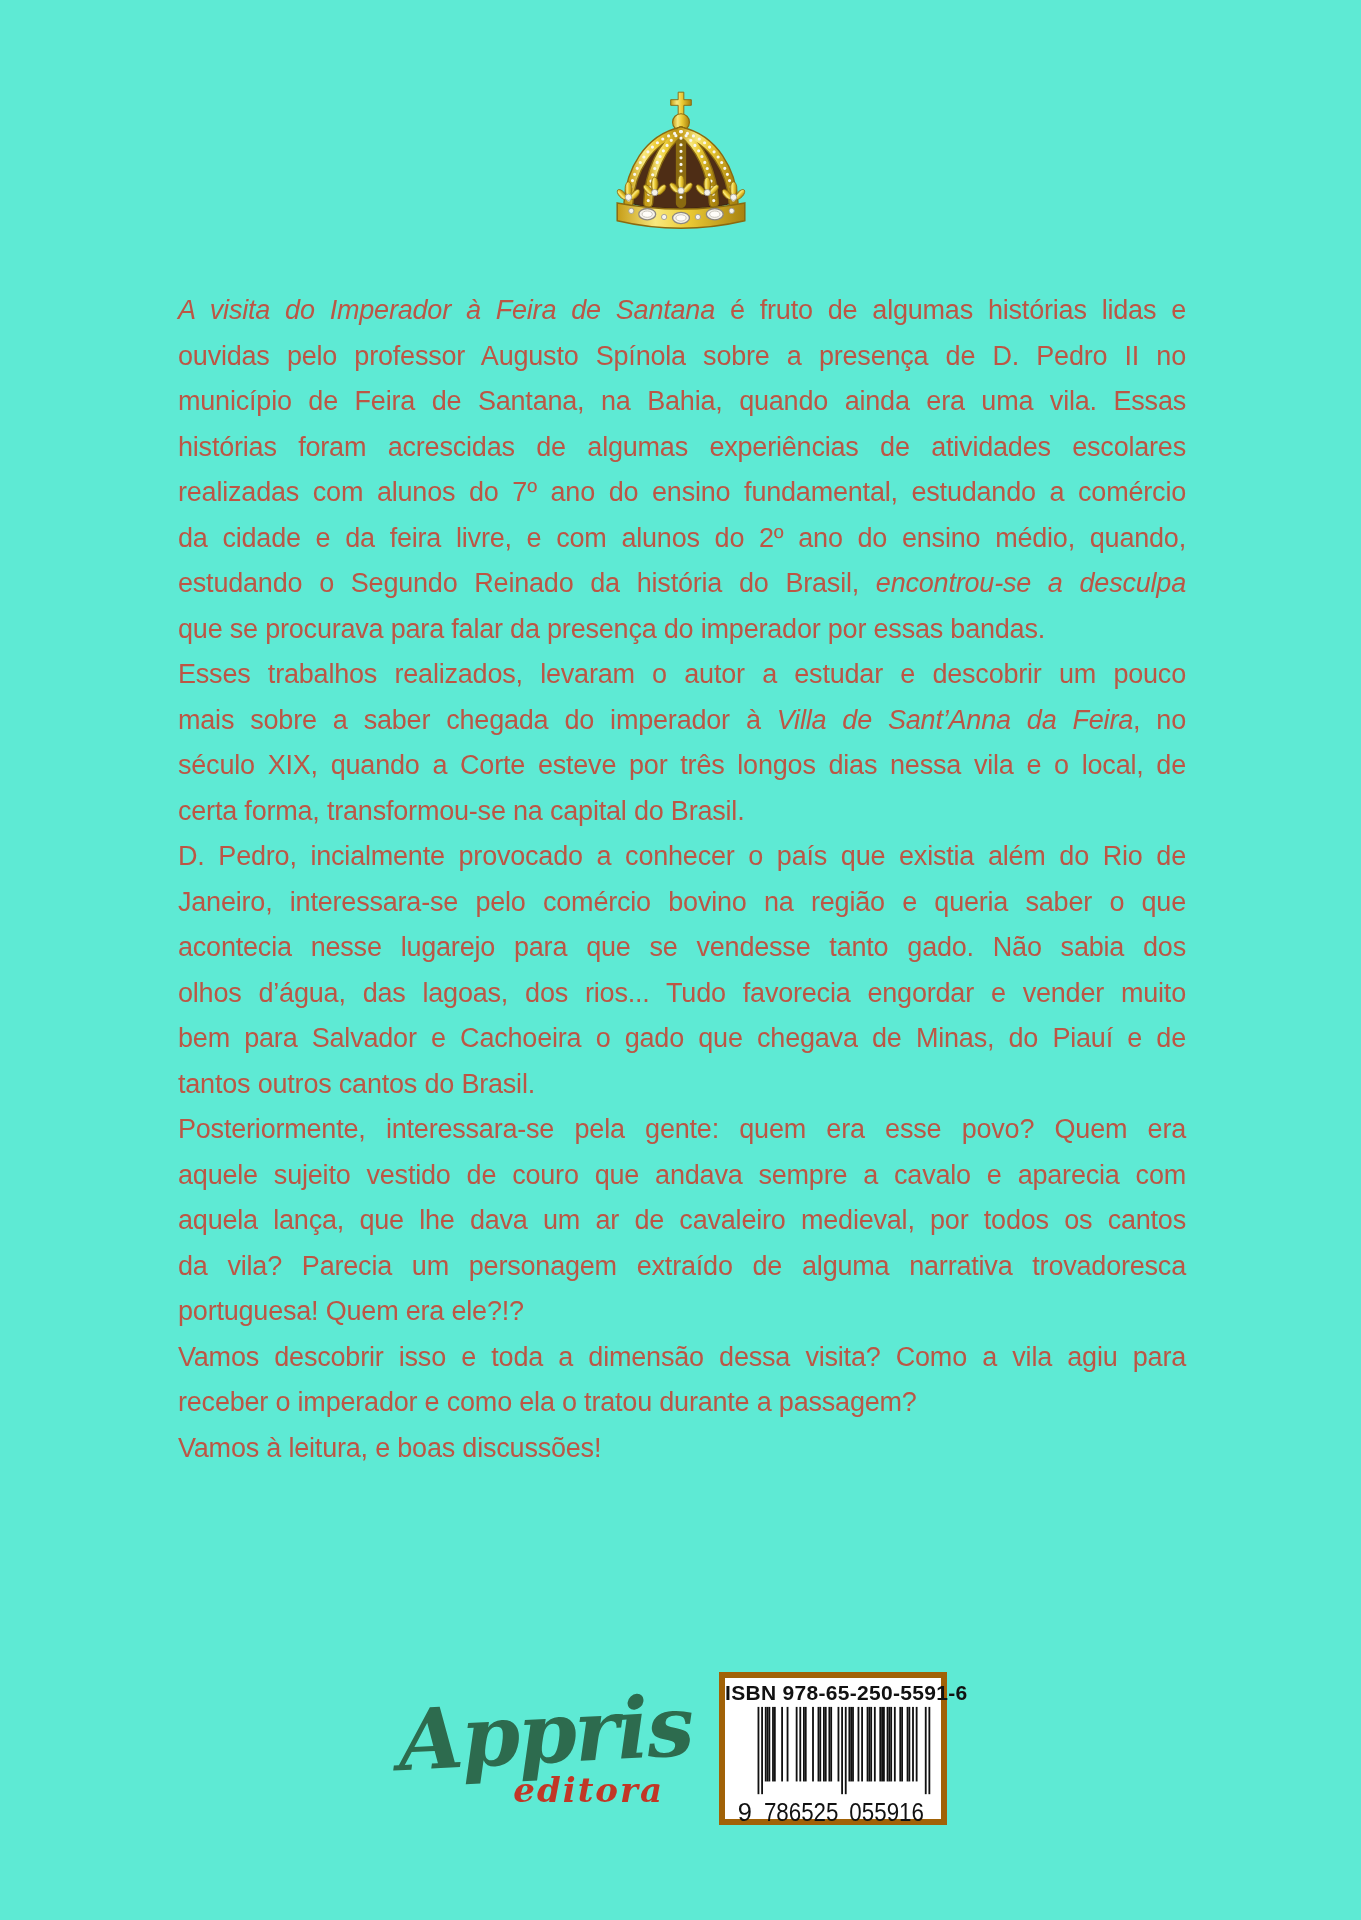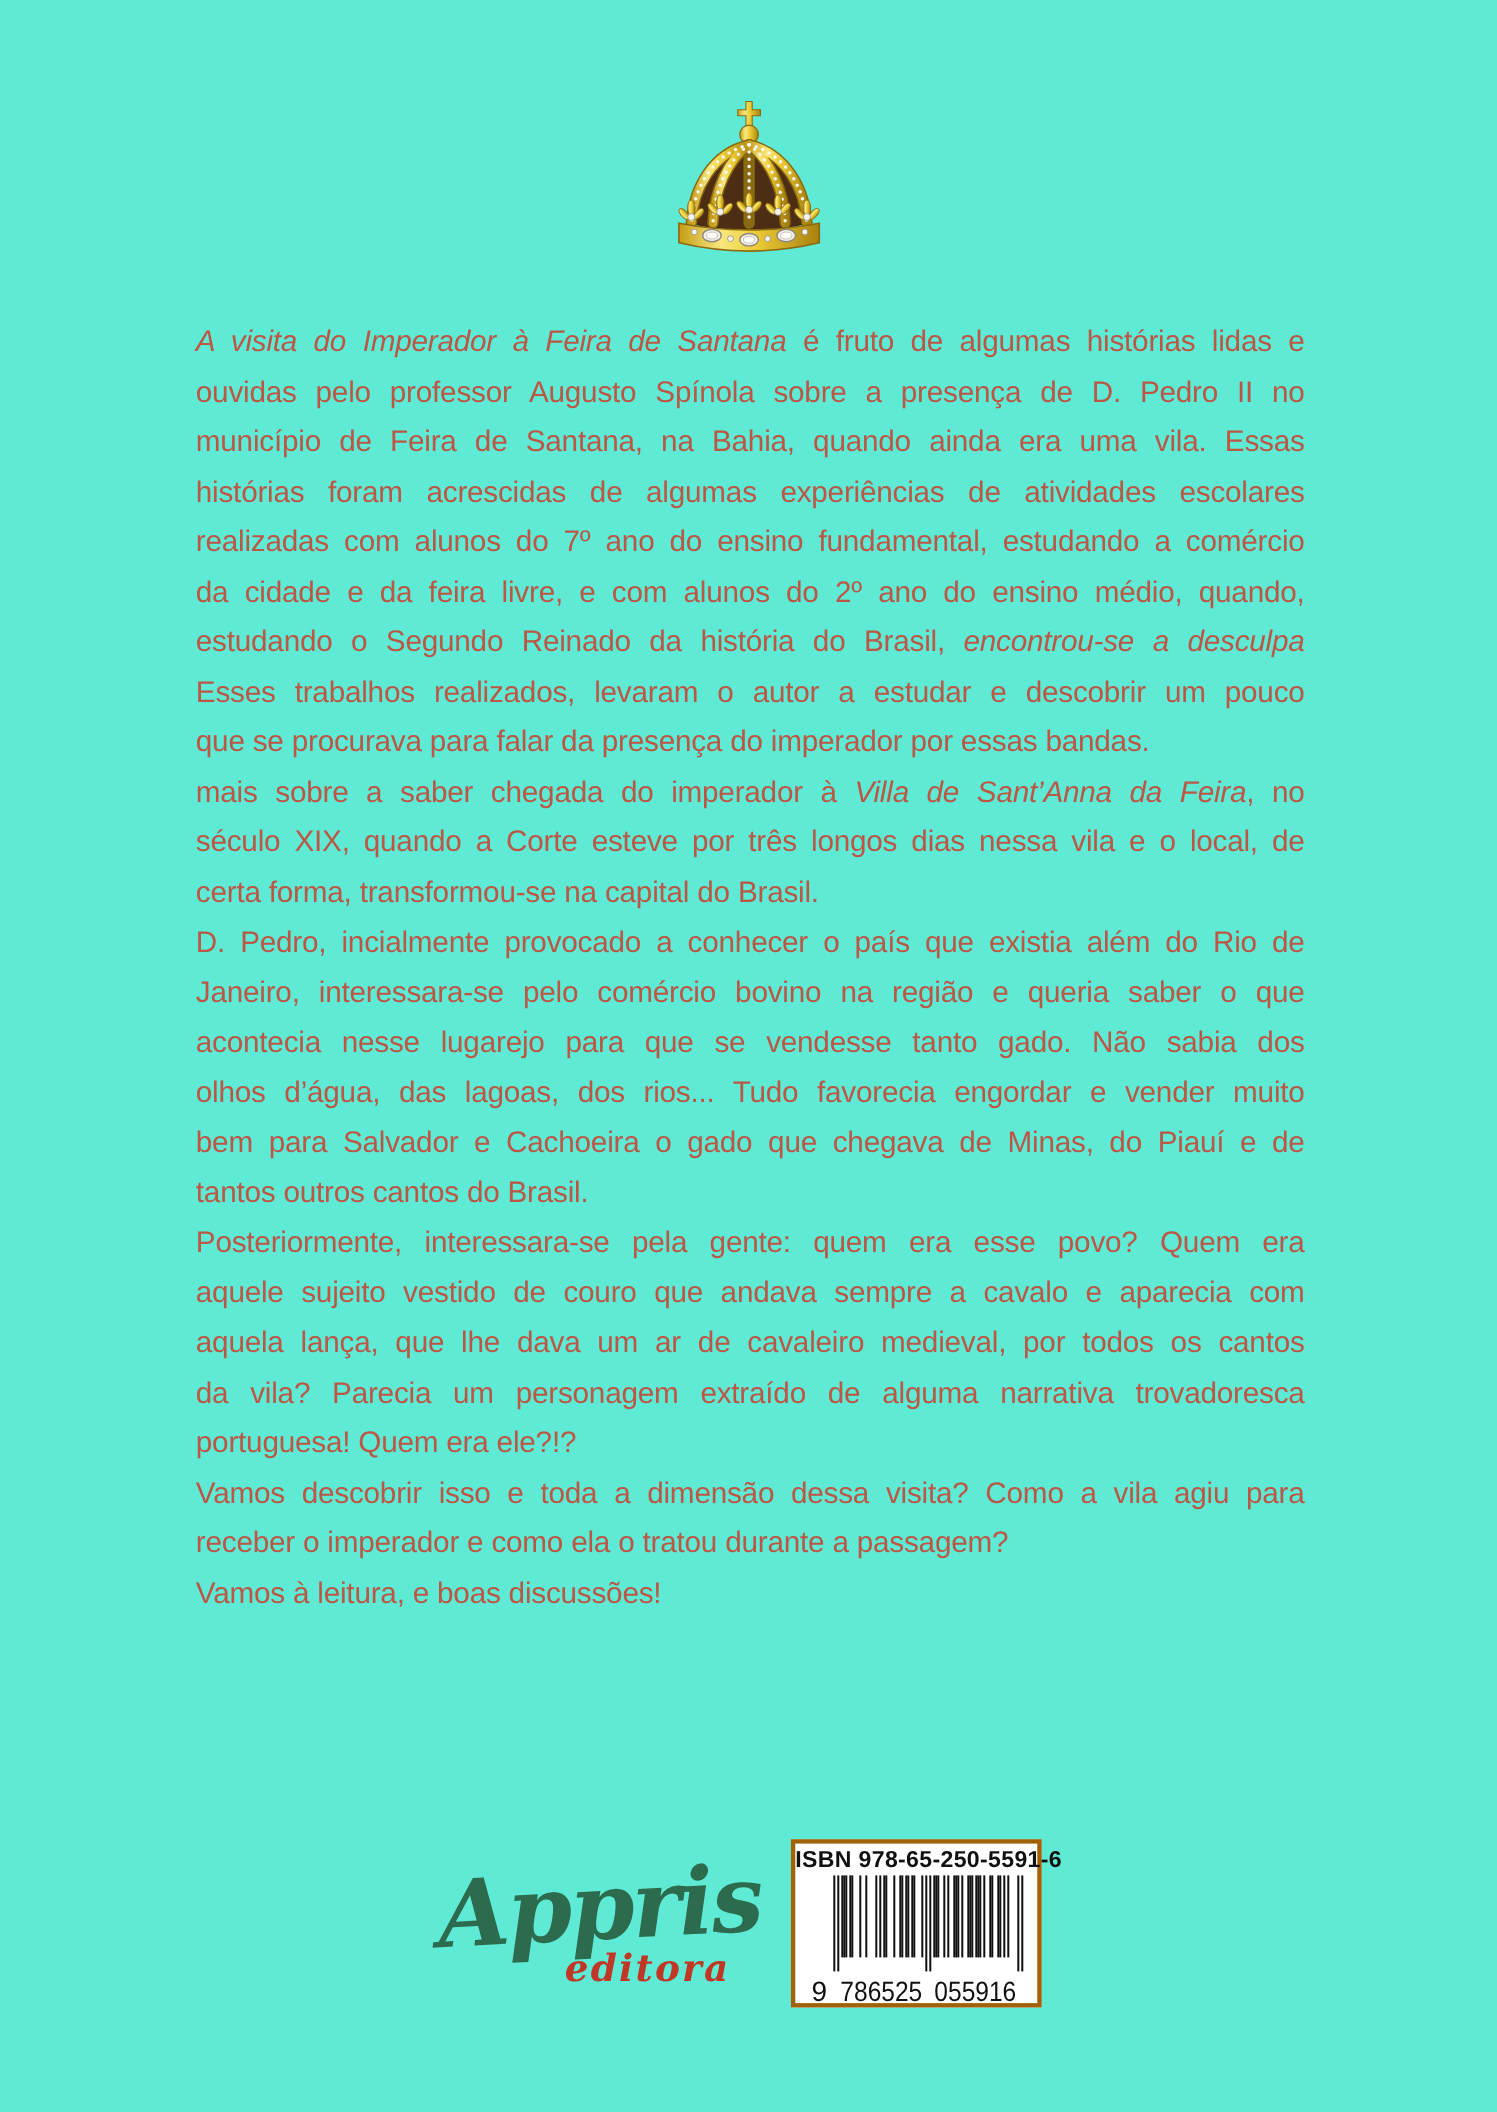--- a/index.html
+++ b/index.html
@@ -66,21 +66,21 @@
   }
 
   
   .isbn-box {
     position: absolute;
     left: 719px;
     top: 1672px;
     width: 228px;
     height: 153px;
     background: #ffffff;
-    border: 4px solid #a16207;
+    border: 6px solid #a16207;
     box-sizing: border-box;
     text-align: center;
   }
   .isbn-label {
     margin-top: 3px;
     font-size: 21px;
     font-weight: bold;
     color: #111;
     letter-spacing: 0.3px;
     line-height: 24px;
@@ -163,22 +163,22 @@
   </div>
 
   <div class="text-block" id="text-block" style="color: rgb(188, 86, 69);">
       <div class="line"><span class="it">A visita do Imperador à Feira de Santana</span><span> é fruto de algumas histórias lidas e</span></div>
       <div class="line"><span>ouvidas pelo professor Augusto Spínola sobre a presença de D. Pedro II no</span></div>
       <div class="line"><span>município de Feira de Santana, na Bahia, quando ainda era uma vila. Essas</span></div>
       <div class="line"><span>histórias foram acrescidas de algumas experiências de atividades escolares</span></div>
       <div class="line"><span>realizadas com alunos do 7º ano do ensino fundamental, estudando a comércio</span></div>
       <div class="line"><span>da cidade e da feira livre, e com alunos do 2º ano do ensino médio, quando,</span></div>
       <div class="line"><span>estudando o Segundo Reinado da história do Brasil, </span><span class="it">encontrou-se a desculpa</span></div>
+      <div class="line last"><span>que se procurava para falar da presença do imperador por essas bandas.</span></div>
       <div class="line"><span>Esses trabalhos realizados, levaram o autor a estudar e descobrir um pouco</span></div>
-      <div class="line last"><span>que se procurava para falar da presença do imperador por essas bandas.</span></div>
       <div class="line"><span>mais sobre a saber chegada do imperador à </span><span class="it">Villa de Sant’Anna da Feira</span><span>, no</span></div>
       <div class="line"><span>século XIX, quando a Corte esteve por três longos dias nessa vila e o local, de</span></div>
       <div class="line last"><span>certa forma, transformou-se na capital do Brasil.</span></div>
       <div class="line"><span>D. Pedro, incialmente provocado a conhecer o país que existia além do Rio de</span></div>
       <div class="line"><span>Janeiro, interessara-se pelo comércio bovino na região e queria saber o que</span></div>
       <div class="line"><span>acontecia nesse lugarejo para que se vendesse tanto gado. Não sabia dos</span></div>
       <div class="line"><span>olhos d’água, das lagoas, dos rios... Tudo favorecia engordar e vender muito</span></div>
       <div class="line"><span>bem para Salvador e Cachoeira o gado que chegava de Minas, do Piauí e de</span></div>
       <div class="line last"><span>tantos outros cantos do Brasil.</span></div>
       <div class="line"><span>Posteriormente, interessara-se pela gente: quem era esse povo? Quem era</span></div>

